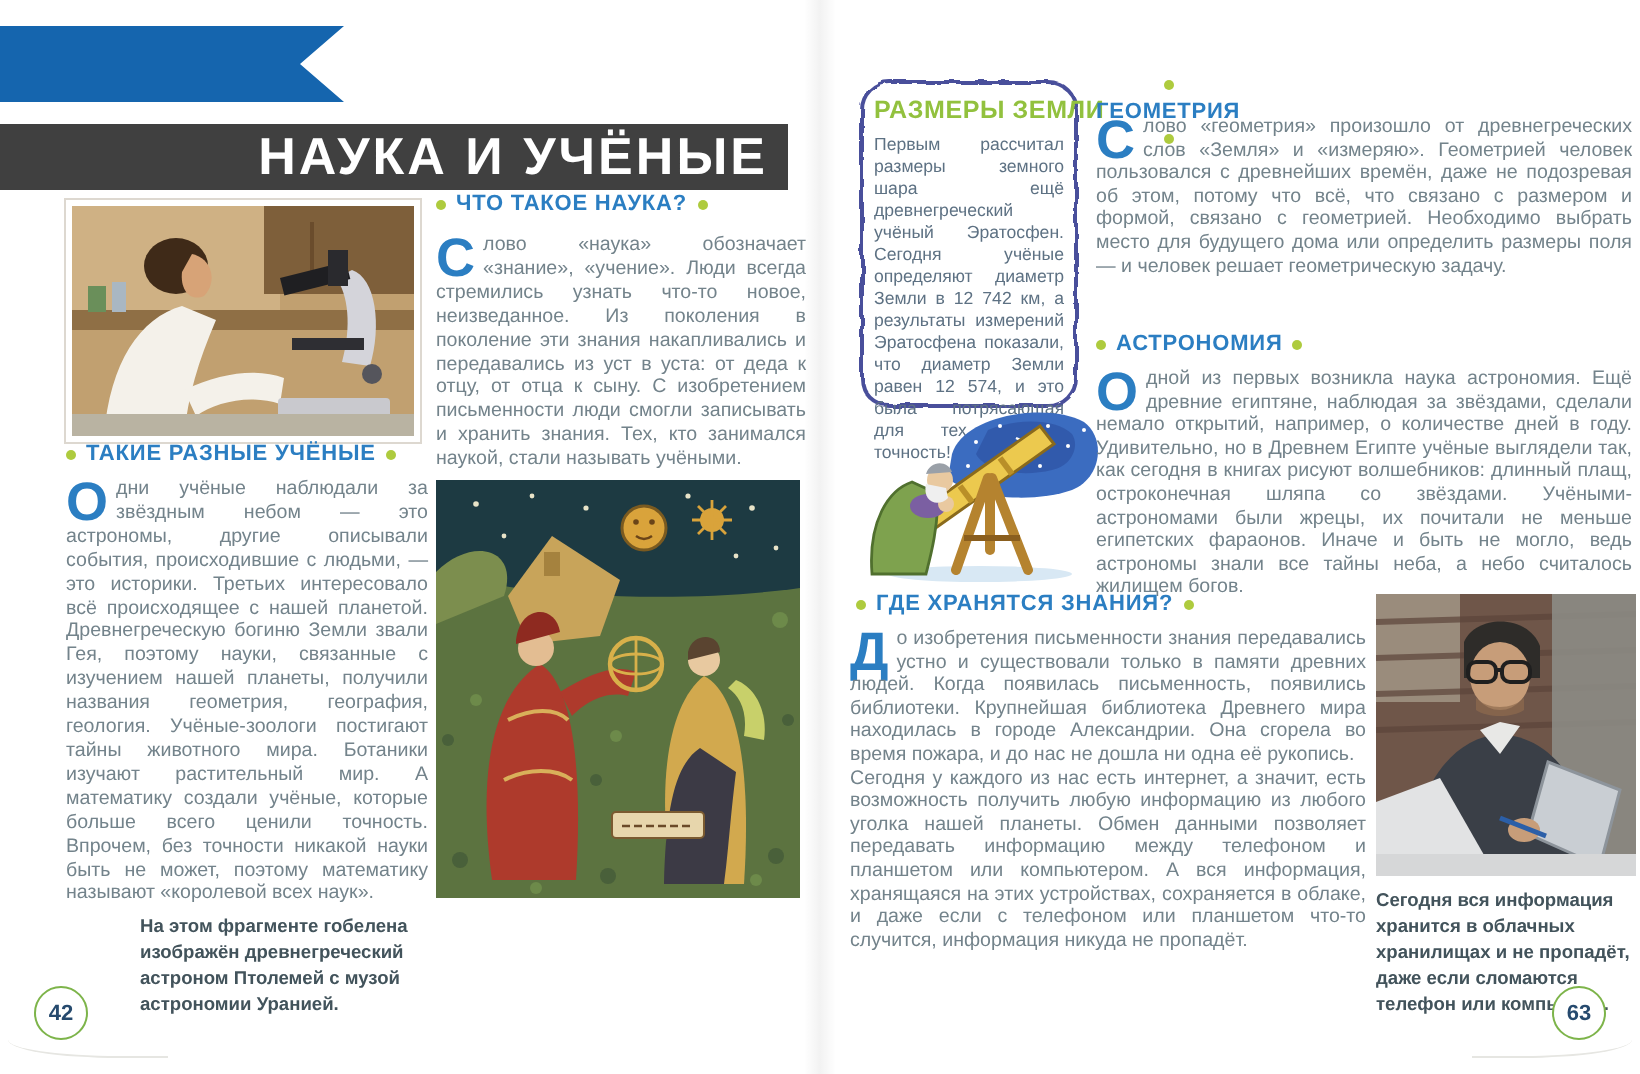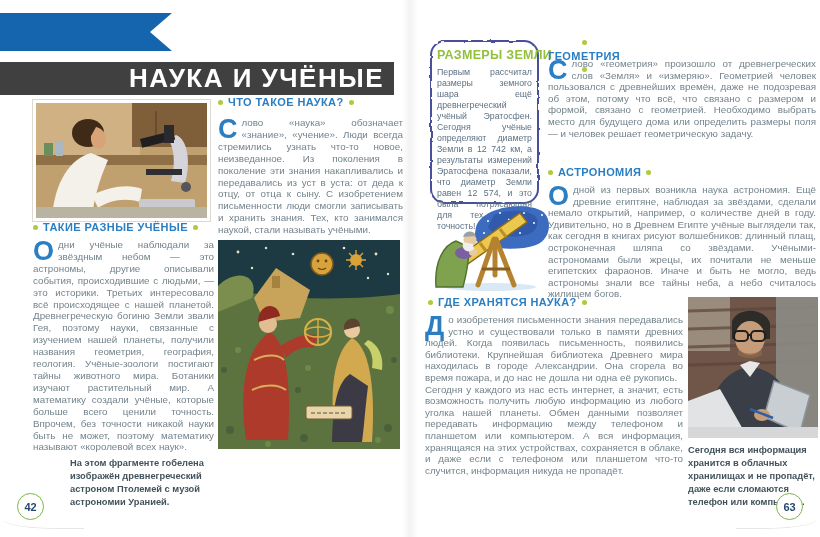--- a/index.html
+++ b/index.html
@@ -246,21 +246,21 @@
       <span class="dot"></span>
       <span>АСТРОНОМИЯ</span>
       <span class="dot"></span>
     </div>
     <div class="body-text lh-r" style="left:548px;top:184px;width:268px;">
       <span class="dropcap">О</span><span>дной из первых возникла наука астрономия. Ещё древние египтяне, наблюдая за звёздами, сделали немало открытий, например, о количестве дней в году. Удивительно, но в Древнем Египте учёные выглядели так, как сегодня в книгах рисуют волшебников: длинный плащ, остроконечная шляпа со звёздами. Учёными-астрономами были жрецы, их почитали не меньше египетских фараонов. Иначе и быть не могло, ведь астрономы знали все тайны неба, а небо считалось жилищем богов.</span>
     </div>
 
     <div class="sec-head" style="left:428px;top:296px;">
       <span class="dot"></span>
-      <span>ГДЕ ХРАНЯТСЯ НАУКА?</span>
+      <span>ГДЕ ХРАНЯТСЯ ЗНАНИЯ?</span>
       <span class="dot"></span>
     </div>
     <div class="body-text lh-r" style="left:425px;top:314px;width:258px;">
       <div>
         <span class="dropcap">Д</span><span>о изобретения письменности знания передавались устно и существовали только в памяти древних людей. Когда появилась письменность, появились библиотеки. Крупнейшая библиотека Древнего мира находилась в городе Александрии. Она сгорела во время пожара, и до нас не дошла ни одна её рукопись.</span>
       </div>
       <div class="para2">Сегодня у каждого из нас есть интернет, а значит, есть возможность получить любую информацию из любого уголка нашей планеты. Обмен данными позволяет передавать информацию между телефоном и планшетом или компьютером. А вся информация, хранящаяся на этих устройствах, сохраняется в облаке, и даже если с телефоном или планшетом что-то случится, информация никуда не пропадёт.</div>
     </div>
 
     <div class="art" style="left:688px;top:297px;">

